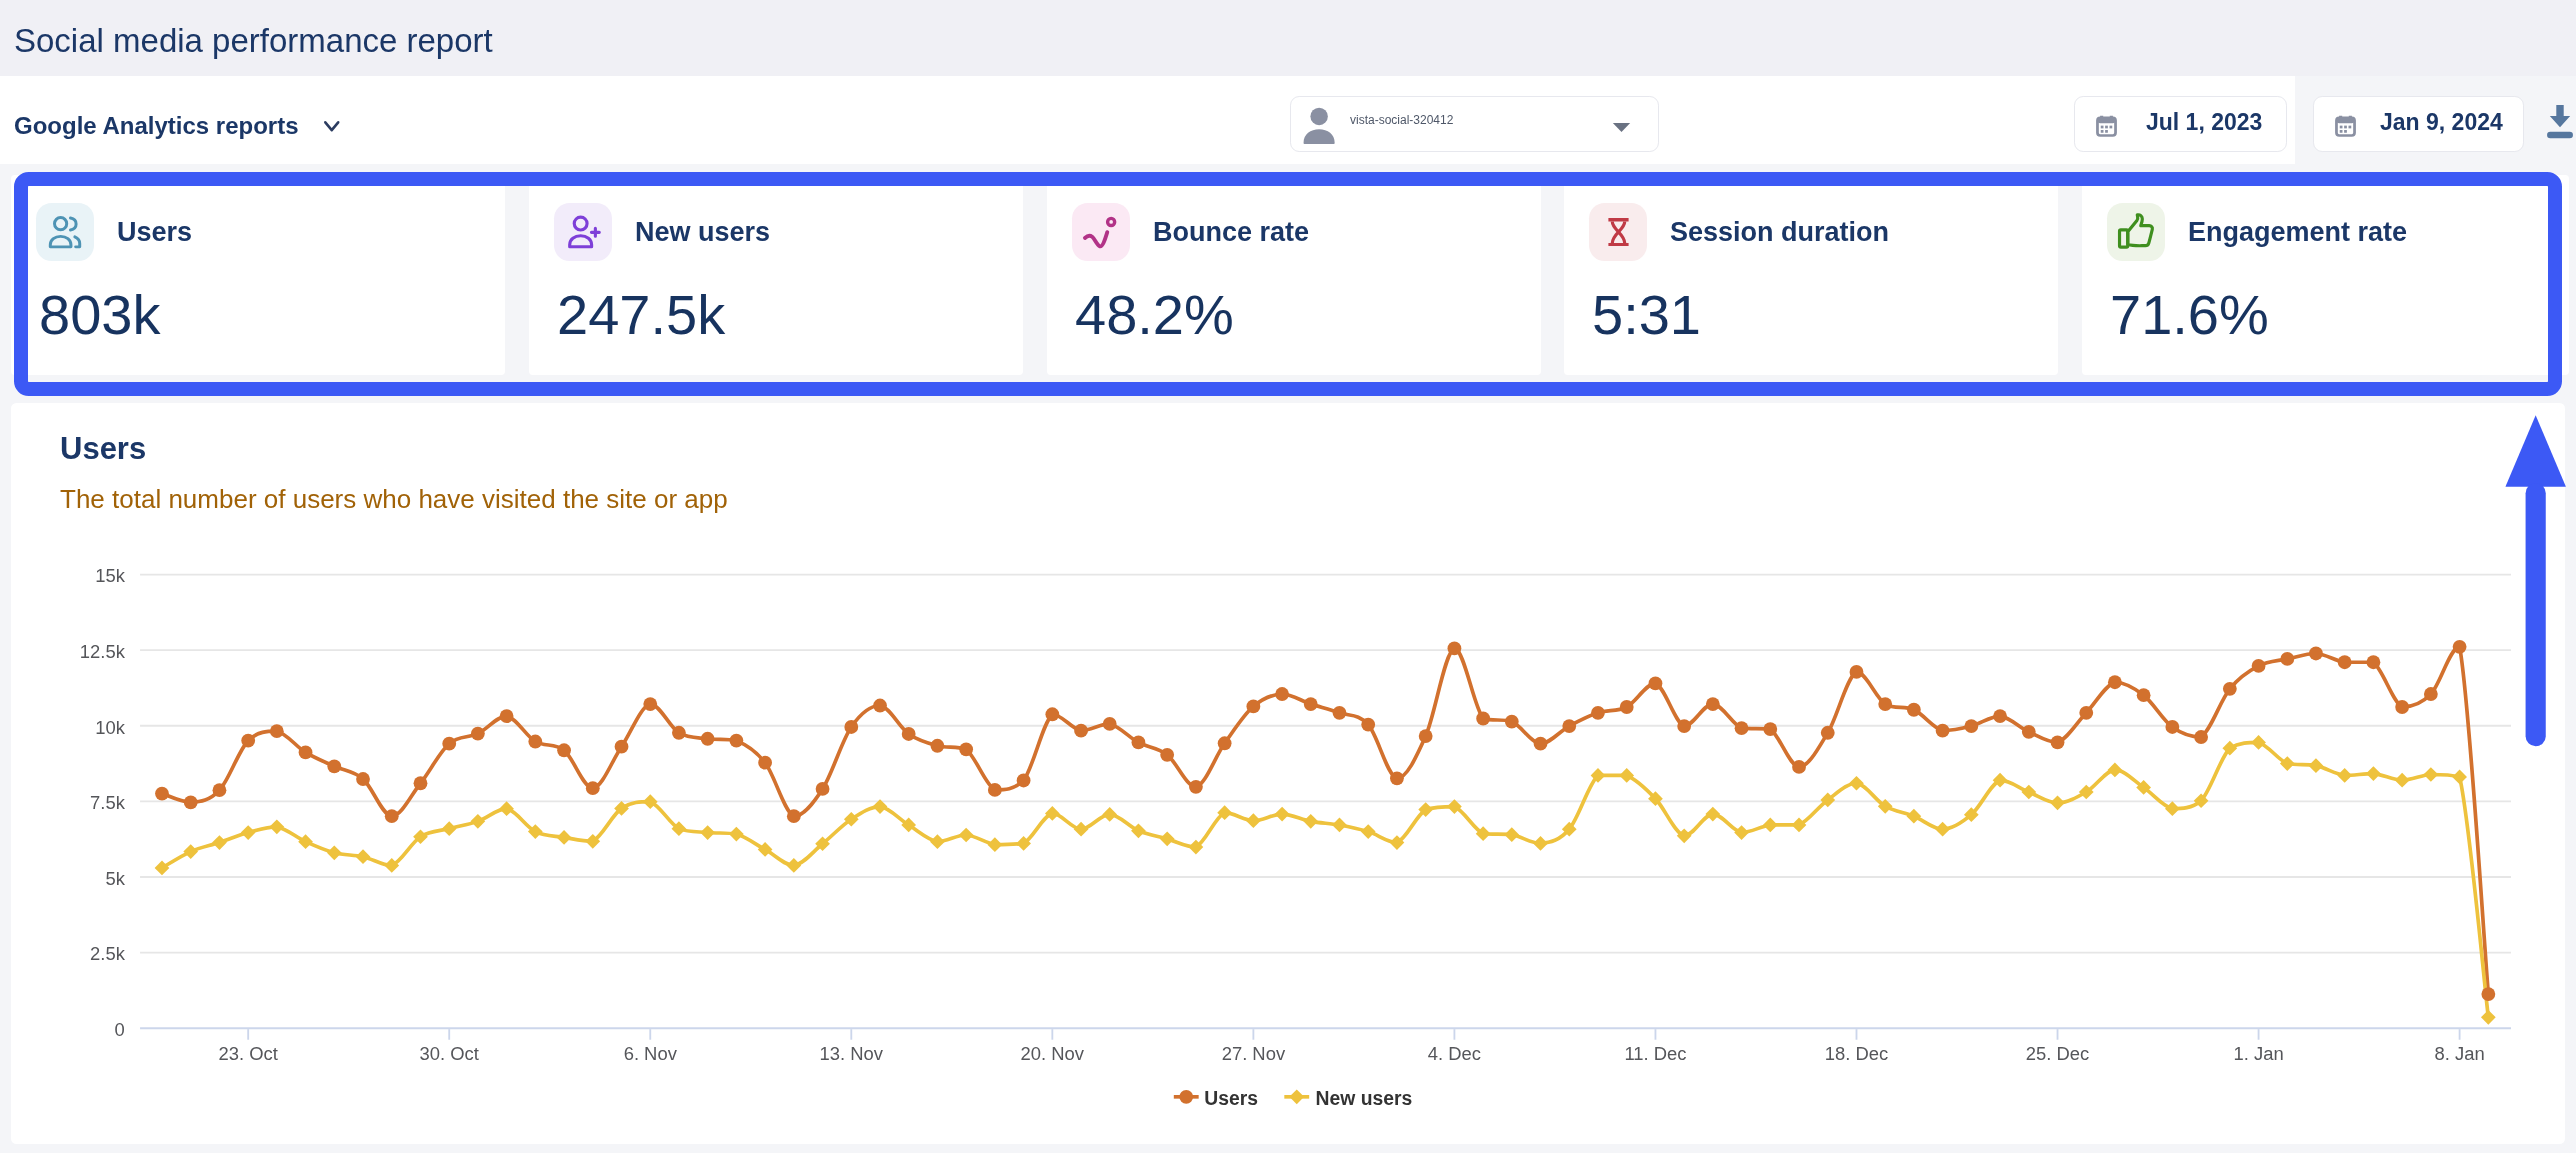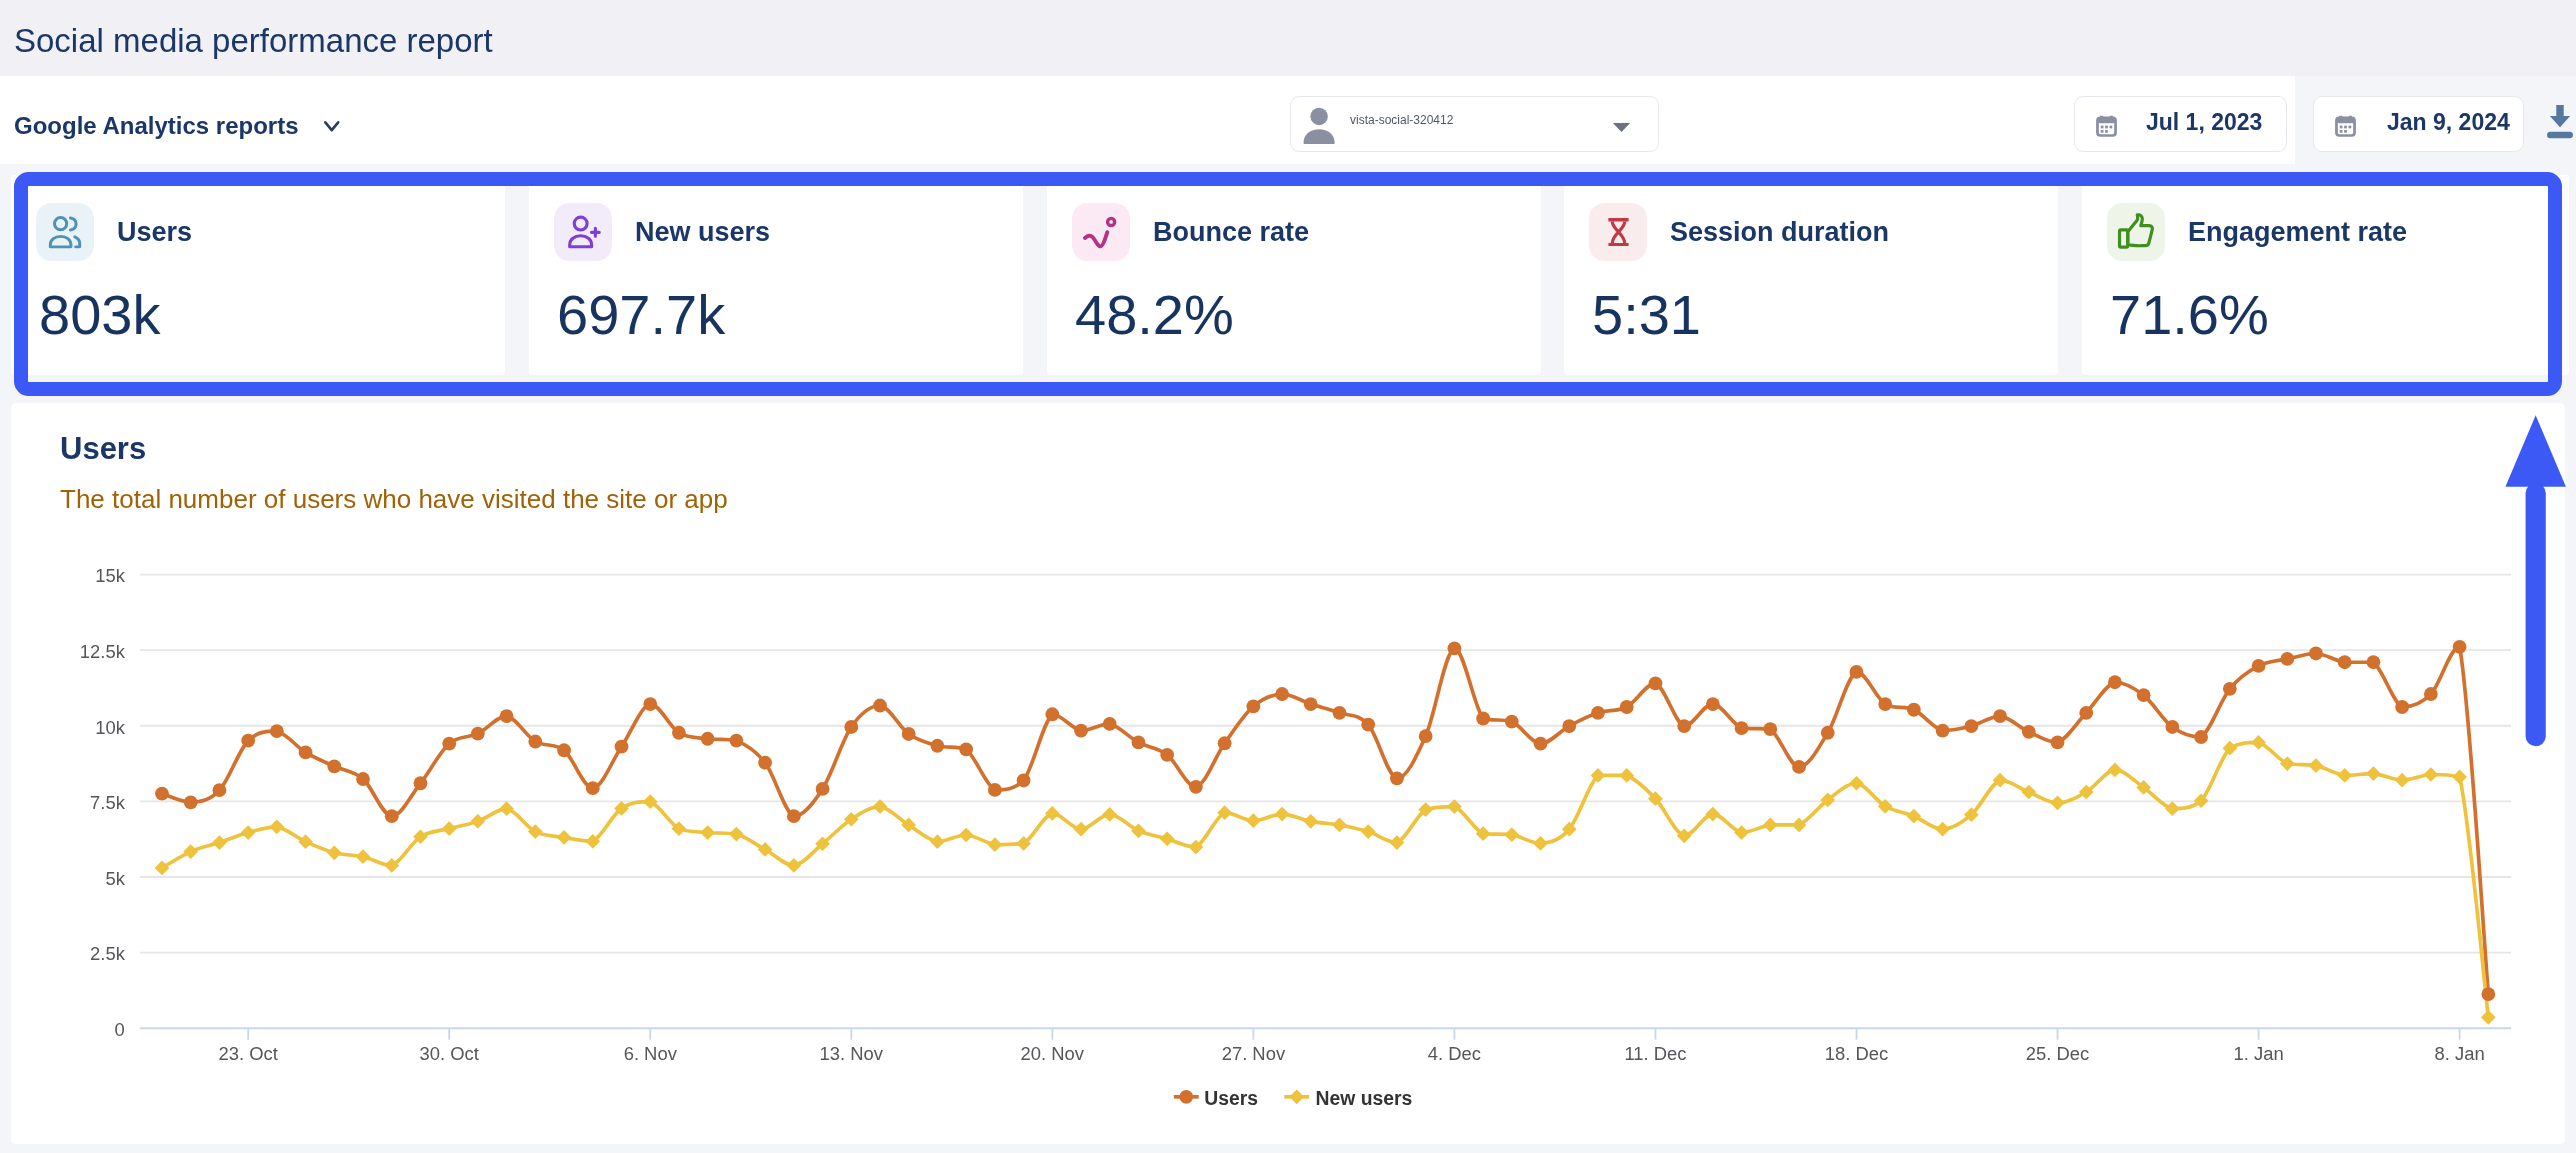--- a/index.html
+++ b/index.html
@@ -66,21 +66,21 @@
         <rect x="1.6" y="3" width="19.8" height="19.4" rx="3" fill="none" stroke="#8a90a2" stroke-width="3"></rect>
         <rect x="1.6" y="3" width="19.8" height="6" rx="3" fill="#8a90a2"></rect>
         <g fill="#8a90a2">
           <rect x="5.2" y="11.6" width="3" height="3"></rect>
           <rect x="10" y="11.6" width="3" height="3"></rect>
           <rect x="14.8" y="11.6" width="3" height="3"></rect>
           <rect x="5.2" y="16.4" width="3" height="3"></rect>
           <rect x="10" y="16.4" width="3" height="3"></rect>
         </g>
       </svg>
-      <div class="txt" style="left:73px;top:14px;color:#1b3767;font-weight:700;font-size:23px;">Jan 9, 2024</div>
+      <div class="txt" style="left:66px;top:14px;color:#1b3767;font-weight:700;font-size:23px;">Jan 9, 2024</div>
     </div>
 
     <svg style="position:absolute;left:2546px;top:28px" width="28" height="37" viewBox="0 0 30 40">
       <path d="M11 1 h8 v12 h7 L15 25 L4 13 h7 Z" fill="#56779e"></path>
       <rect x="1" y="30" width="28" height="7" rx="3.5" fill="#56779e"></rect>
     </svg>
   </div>
 
   <div class="cards">
     <div class="card" style="left:11px;width:494px;">
@@ -101,21 +101,21 @@
       <div class="icbox" style="background:#f2ecfa;left:25px;">
         <svg style="position:absolute;left:11px;top:10px" width="36" height="38" viewBox="0 0 23 24">
           <g fill="none" stroke="#7e3fd8" stroke-width="2" stroke-linecap="round" stroke-linejoin="round">
             <circle cx="10" cy="6.6" r="4.1"></circle>
             <path d="M3 21.4 v-1.3 c0-3.5 3.1-5.7 7-5.7 c3.9 0 7 2.2 7 5.7 v1.3 Z"></path>
             <path d="M19.4 9.7 v5 M16.9 12.2 h5"></path>
           </g>
         </svg>
       </div>
       <div class="clabel">New users</div>
-      <div class="cval">697.7k</div>
+      <div class="cval">247.5k</div>
     </div>
     <div class="card" style="left:1047px;width:494px;">
       <div class="icbox" style="background:#fbe9f4;left:25px;">
         <svg style="position:absolute;left:10px;top:10px" width="37" height="37" viewBox="0 0 24 24">
           <g fill="none" stroke="#b23387" stroke-linecap="round">
             <path d="M1.9 16.2 C3.6 14.6 5.2 14.4 6.6 15.4 C8.3 16.7 9.6 21.0 11.6 21.6 C13.6 22.1 15.2 16.2 16.4 12.4" stroke-width="2.5"></path>
             <circle cx="18.9" cy="5.8" r="2.3" stroke-width="2.2"></circle>
           </g>
         </svg>
       </div>

